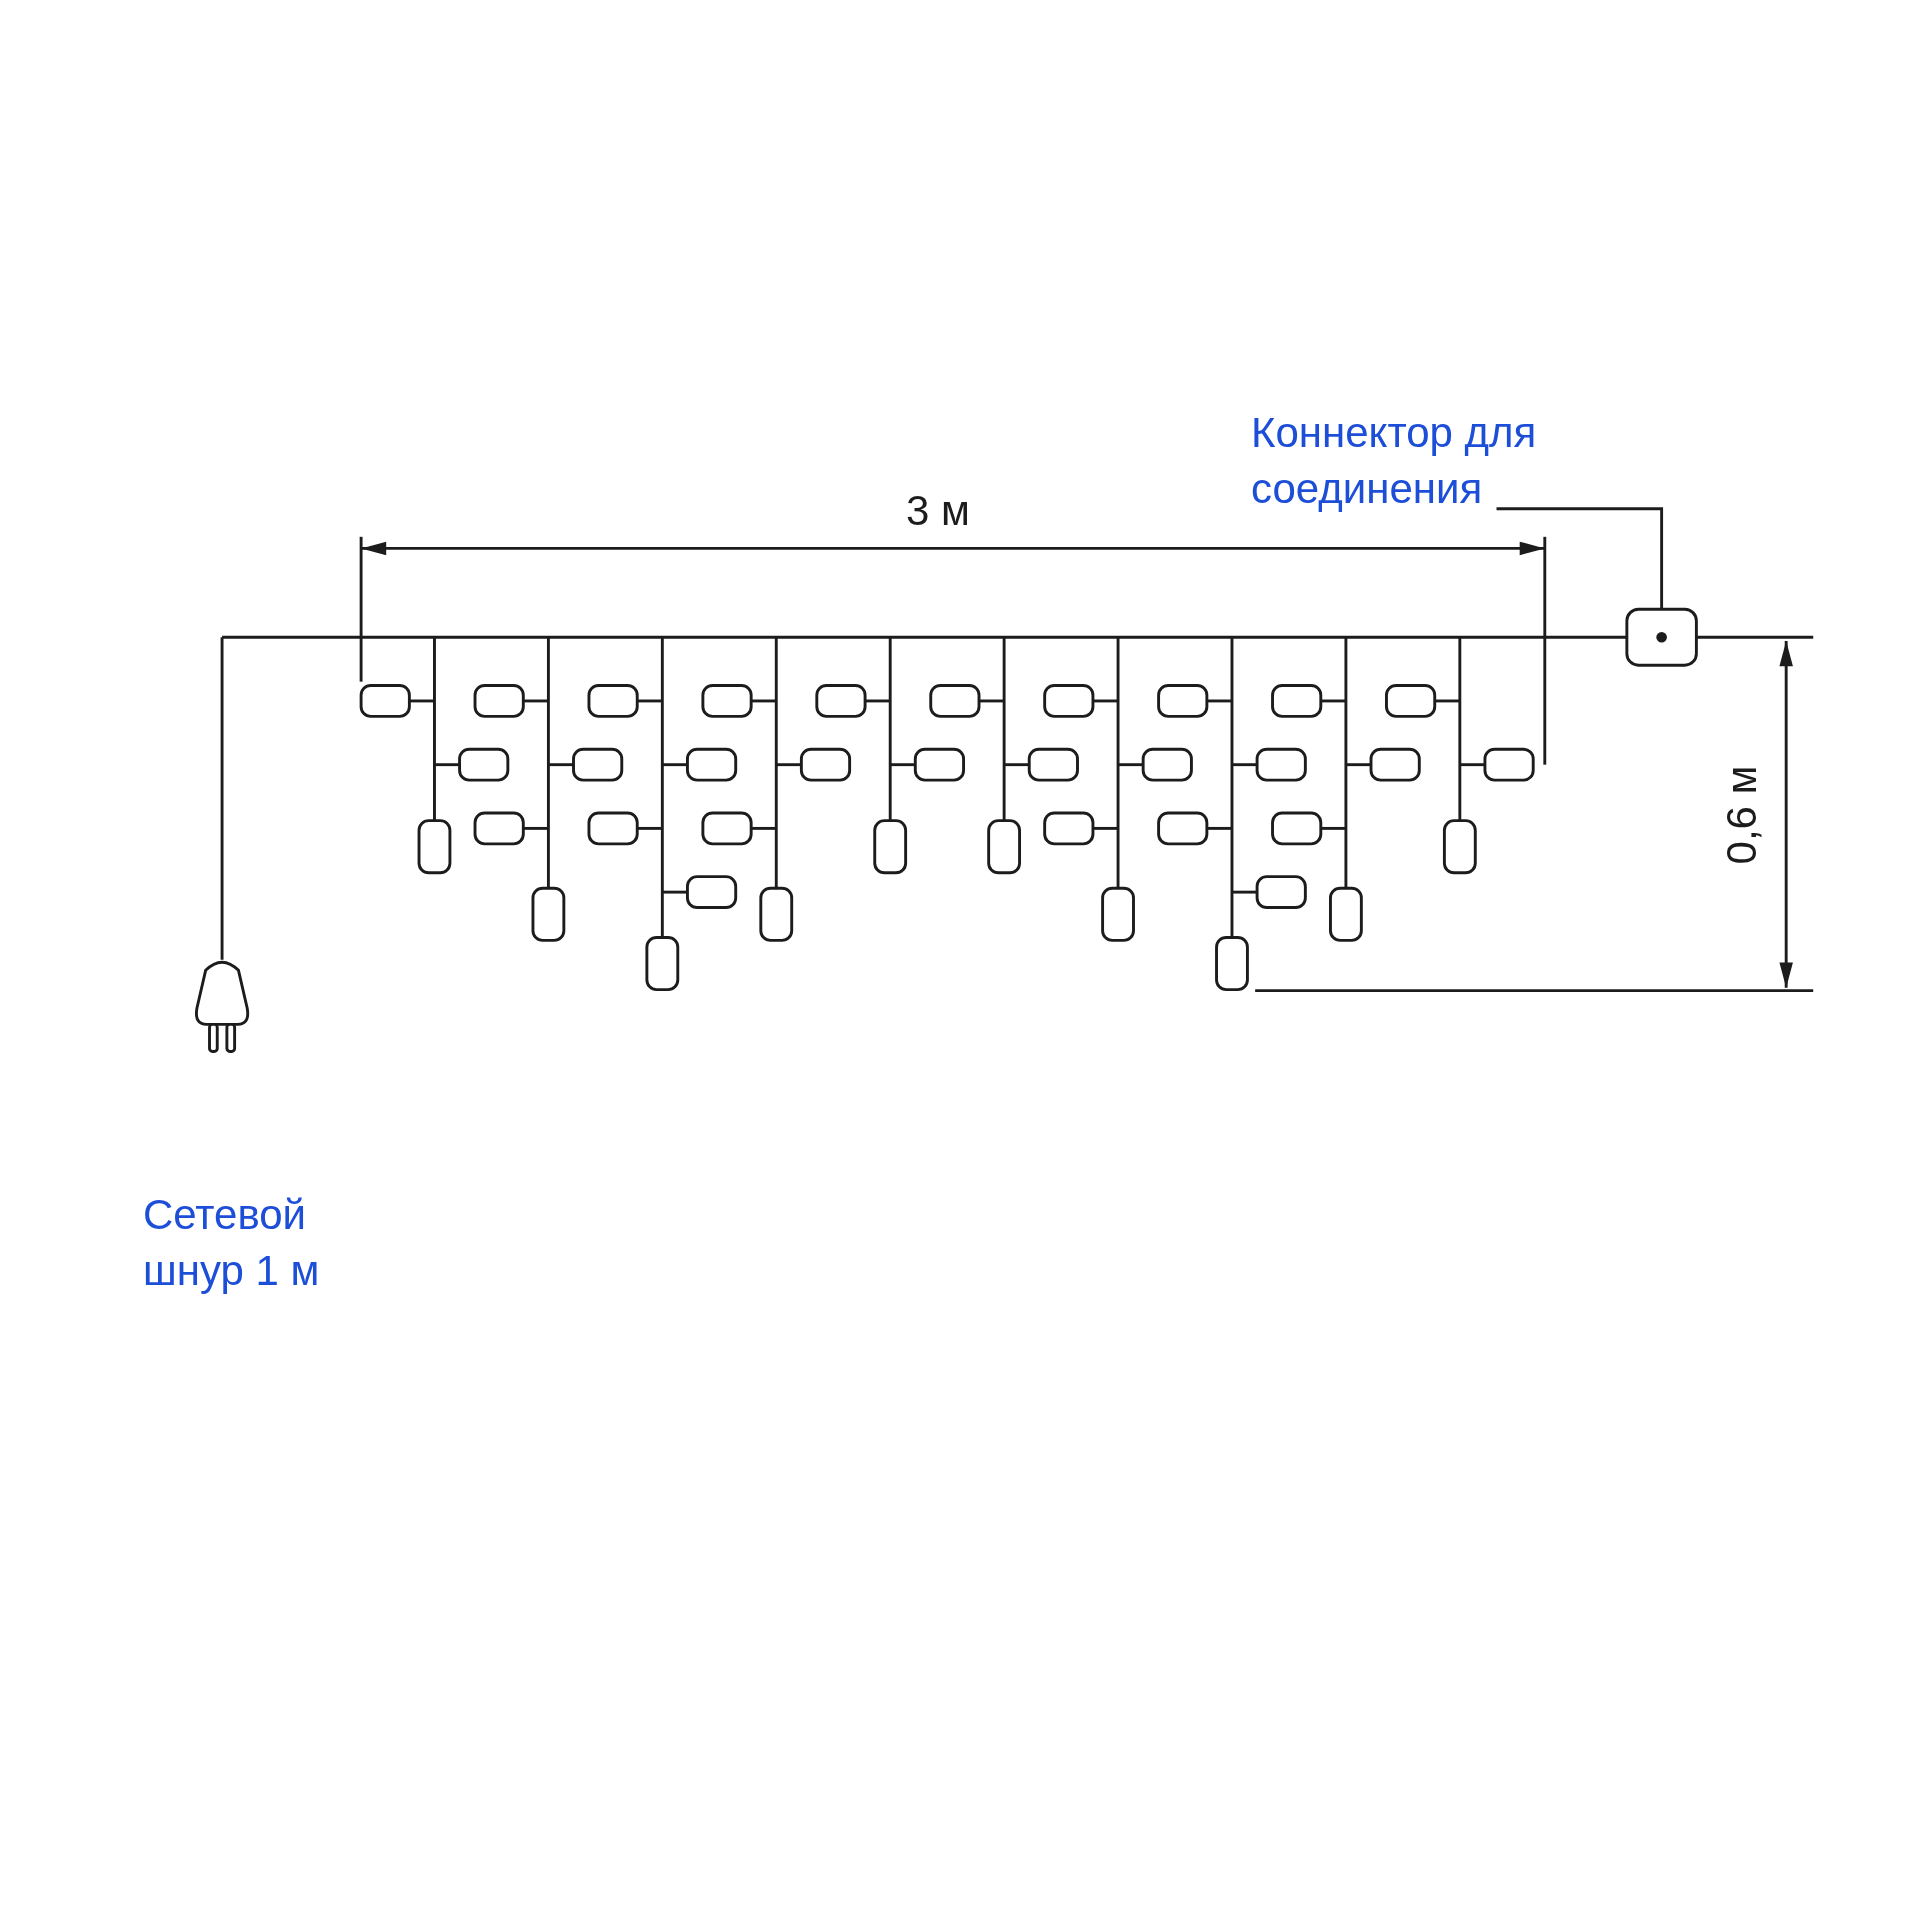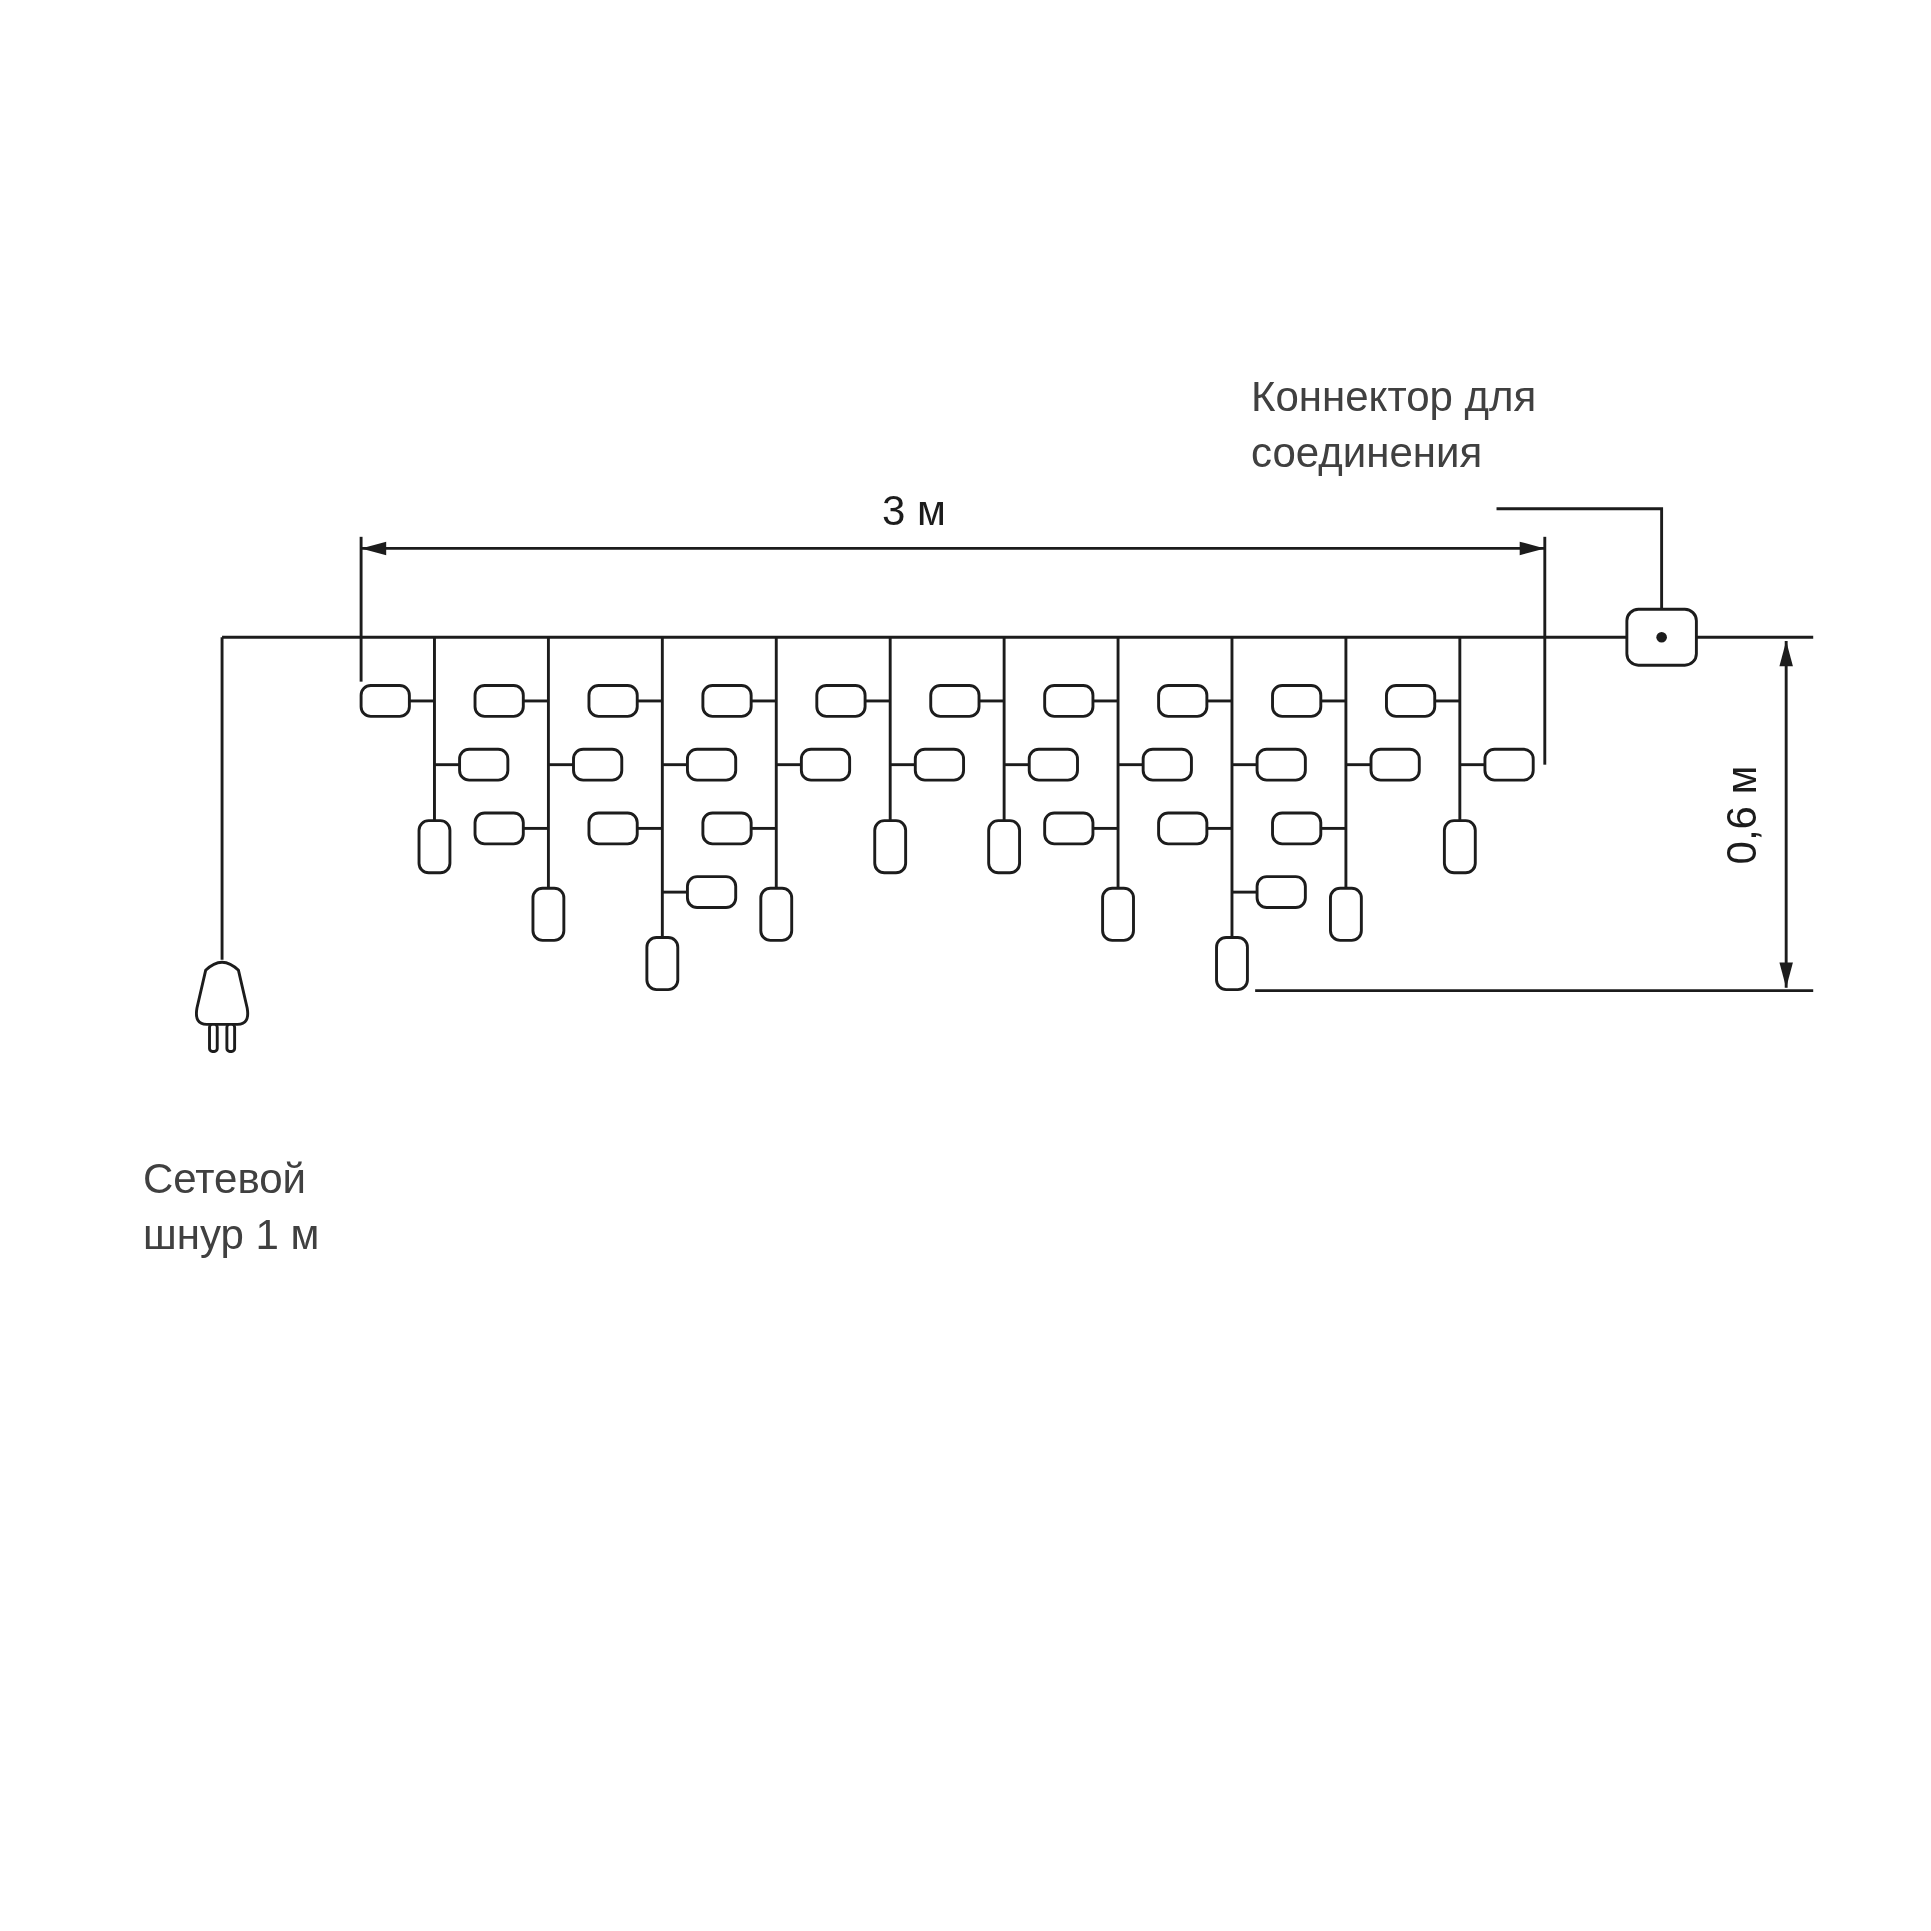--- a/index.html
+++ b/index.html
@@ -18,27 +18,28 @@
   }
   #diagram-svg {
     position: absolute;
     left: 0;
     top: 0;
   }
   .note {
     position: absolute;
     font-size: 42px;
     line-height: 56px;
-    color: #404040;
+    color: #1d4ed8;
     white-space: nowrap;
+    margin-top: 36px;
   }
   .note span { display: block; }
   #width-dim-label {
     position: absolute;
-    left: 914px;
+    left: 938px;
     top: 487px;
     transform: translateX(-50%);
     font-size: 42px;
     white-space: nowrap;
   }
   #height-dim-label {
     position: absolute;
     left: 1742px;
     top: 815px;
     transform: translate(-50%, -50%) rotate(-90deg);

